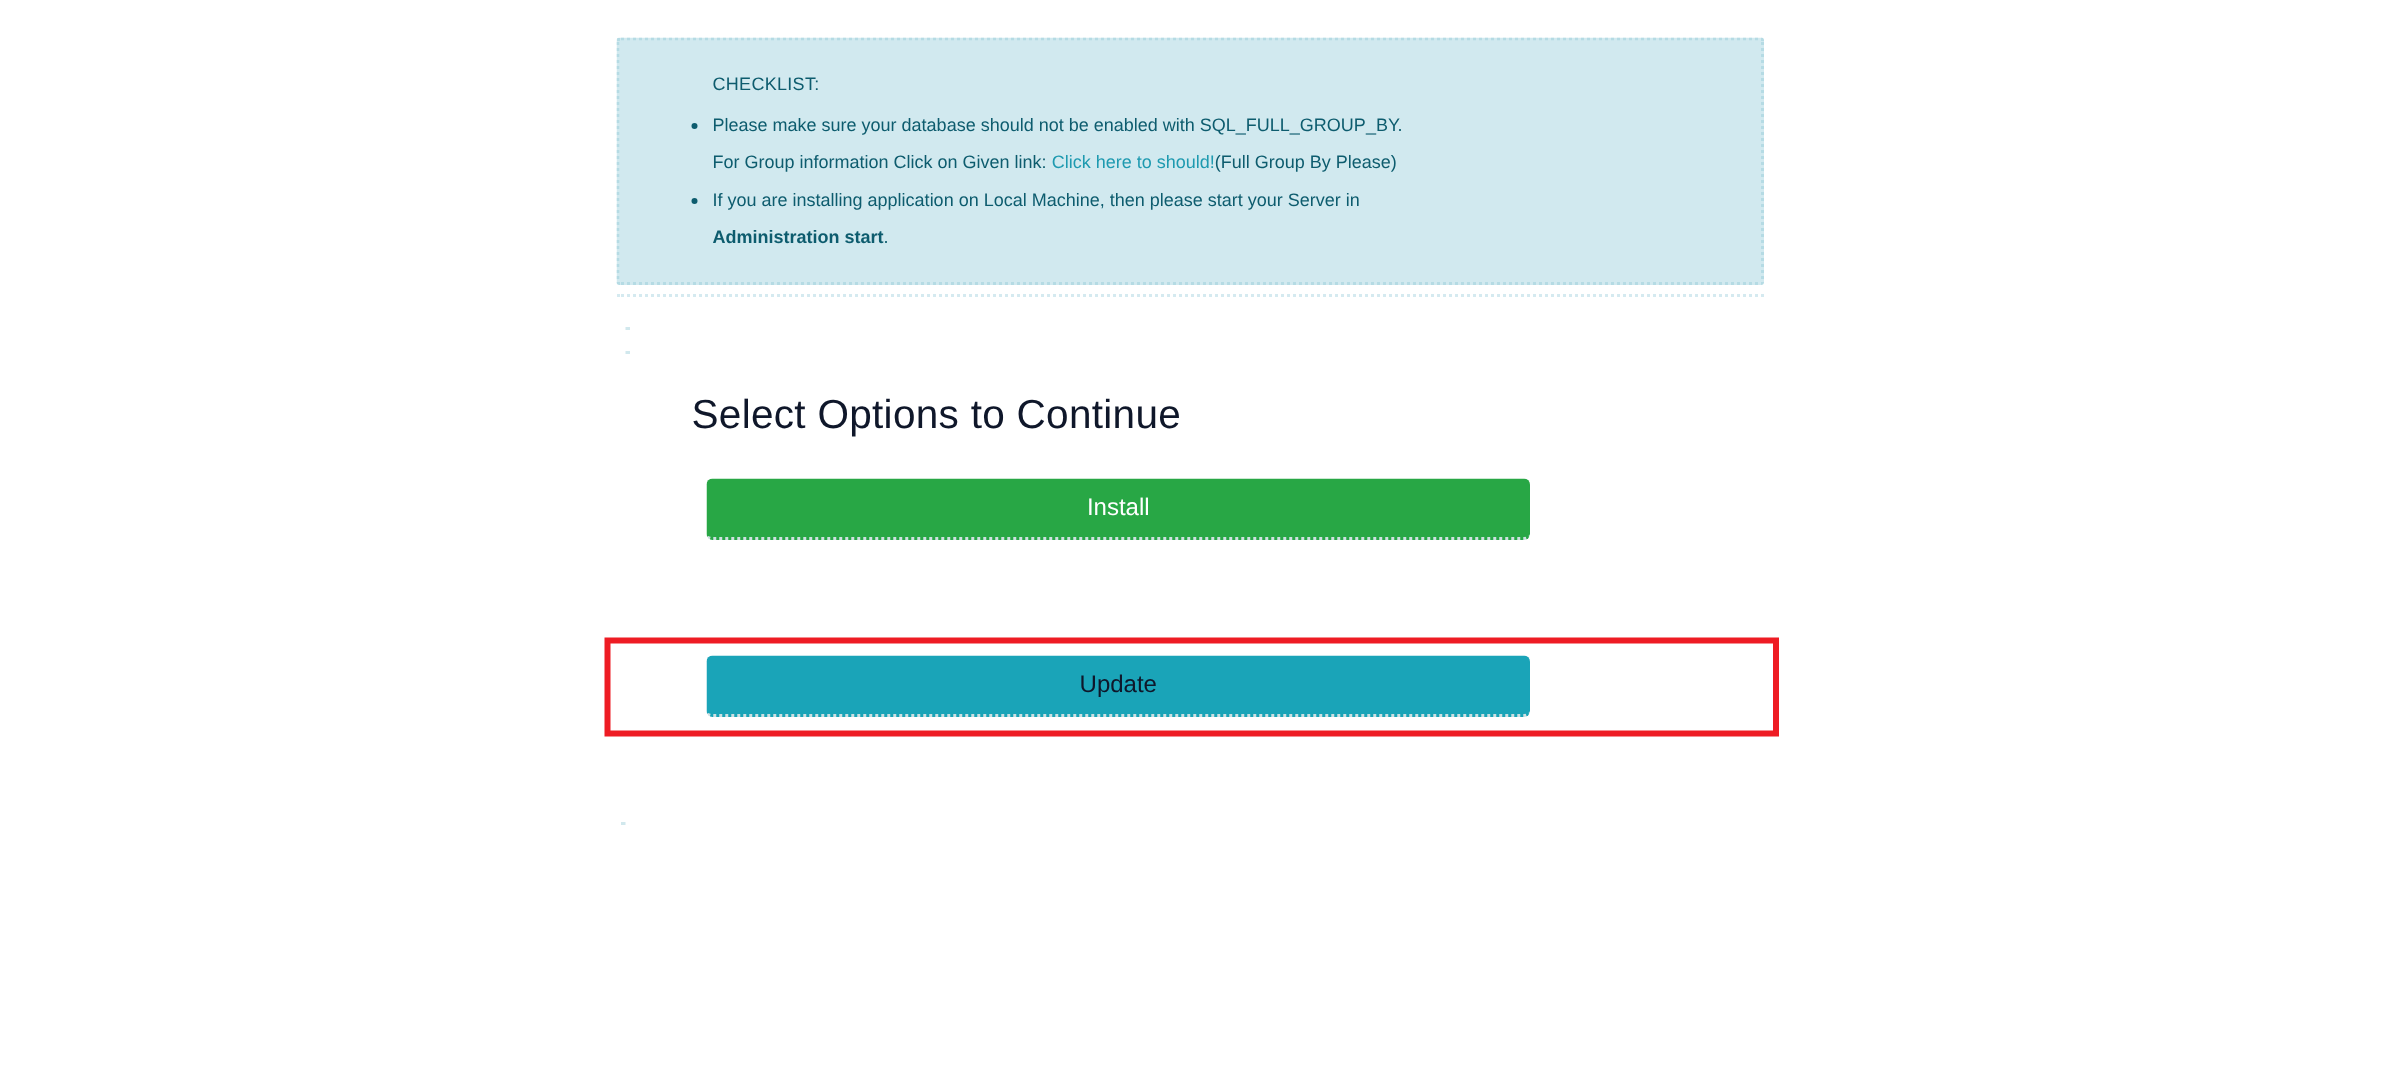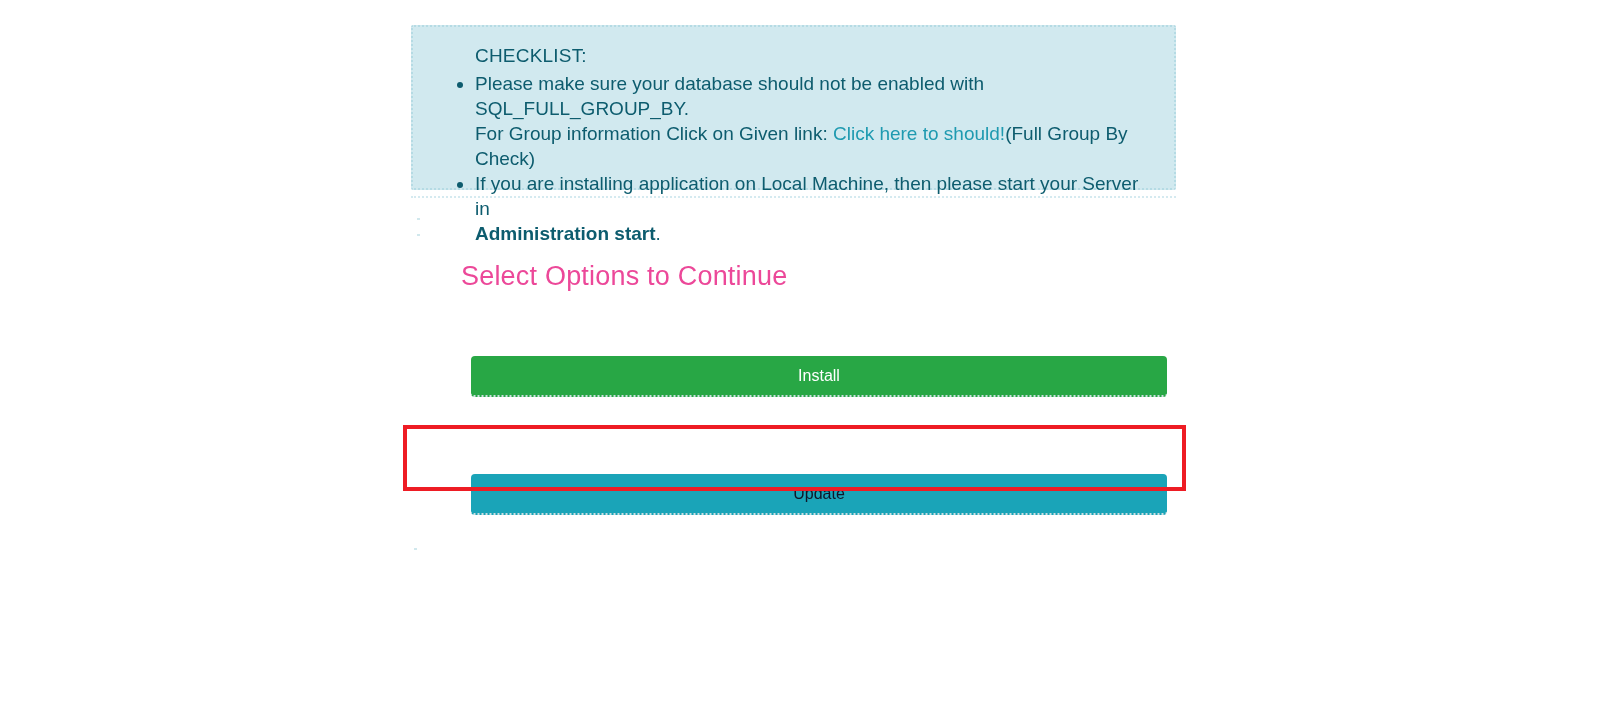--- a/index.html
+++ b/index.html
@@ -16,21 +16,21 @@
   
   .alert {
     position: absolute;
     left: 411px;
     top: 25px;
     width: 765px;
     height: 165px;
     border: 2px dotted #b5dbe4;
     border-radius: 2px;
     padding: 13px 24px 0 46px;
-    font-size: 19px;
+    font-size: 12px;
   }
   .alert-title {
     margin: 4px 0 3px 16px;
     line-height: 24px;
     letter-spacing: 0.2px;
   }
   .alert ul {
     margin: 0;
     padding-left: 16px;
     list-style: disc;
@@ -71,30 +71,29 @@
     margin: 0;
     font-size: 27px;
     font-weight: 400;
     letter-spacing: 0.2px;
   }
 
   
   .btn {
     position: absolute;
     left: 471px;
-    width: 696px;
+    width: 549px;
     height: 41px;
     border: none;
     border-bottom: 2px dotted #cfe0e2;
     border-radius: 4px;
     font-family: "Liberation Sans", sans-serif;
     font-size: 16px;
     cursor: pointer;
     padding: 0;
-    margin-top: 37px;
   }
   .btn-install { top: 319px; }
   .btn-update  { top: 437px; }
 
   
   .annotation-box {
     position: absolute;
     left: 403px;
     top: 425px;
     width: 783px;
@@ -105,31 +104,31 @@
   }
 </style>
 </head>
 <body>
 
 <div>
 
   <div class="alert" style="background-color: rgb(209, 233, 239); border-color: rgb(181, 219, 228); color: rgb(13, 92, 110);">
     <div class="alert-title">CHECKLIST:</div>
     <ul>
-      <li><span>Please make sure your database should not be enabled with SQL_FULL_GROUP_BY.</span><br><span>For Group information Click on Given link: </span><a href="#" class="check-link" style="color: rgb(30, 154, 176);">Click here to should!</a><span>(Full Group By Check)</span></li>
+      <li><span>Please make sure your database should not be enabled with SQL_FULL_GROUP_BY.</span><br><span>For Group information Click on Given link: </span><a href="#" class="check-link" style="color: rgb(30, 154, 176);">Click here to should!</a><span>(Full Group By Please)</span></li>
       <li><span>If you are installing application on Local Machine, then please start your Server in </span><br><strong>Administration start</strong><span>.</span></li>
     </ul>
   </div>
 
   <div class="artifact-line"></div>
   <div class="artifact-dot dot-a"></div>
   <div class="artifact-dot dot-b"></div>
   <div class="artifact-dot dot-c"></div>
 
-  <h2 class="heading" style="color: #ec4899;">Select Options to Continue</h2>
+  <h2 class="heading" style="color: #0f172a;">Select Options to Continue</h2>
 
   <button class="btn btn-install" style="background-color: rgb(40, 167, 69); color: rgb(255, 255, 255);">Install</button>
 
   <button class="btn btn-update" style="background-color: rgb(26, 164, 184); color: #0f172a;">Update</button>
 
   <div class="annotation-box" style="border-color: rgb(238, 28, 36);"></div>
 
 </div>
 
 </body></html>

